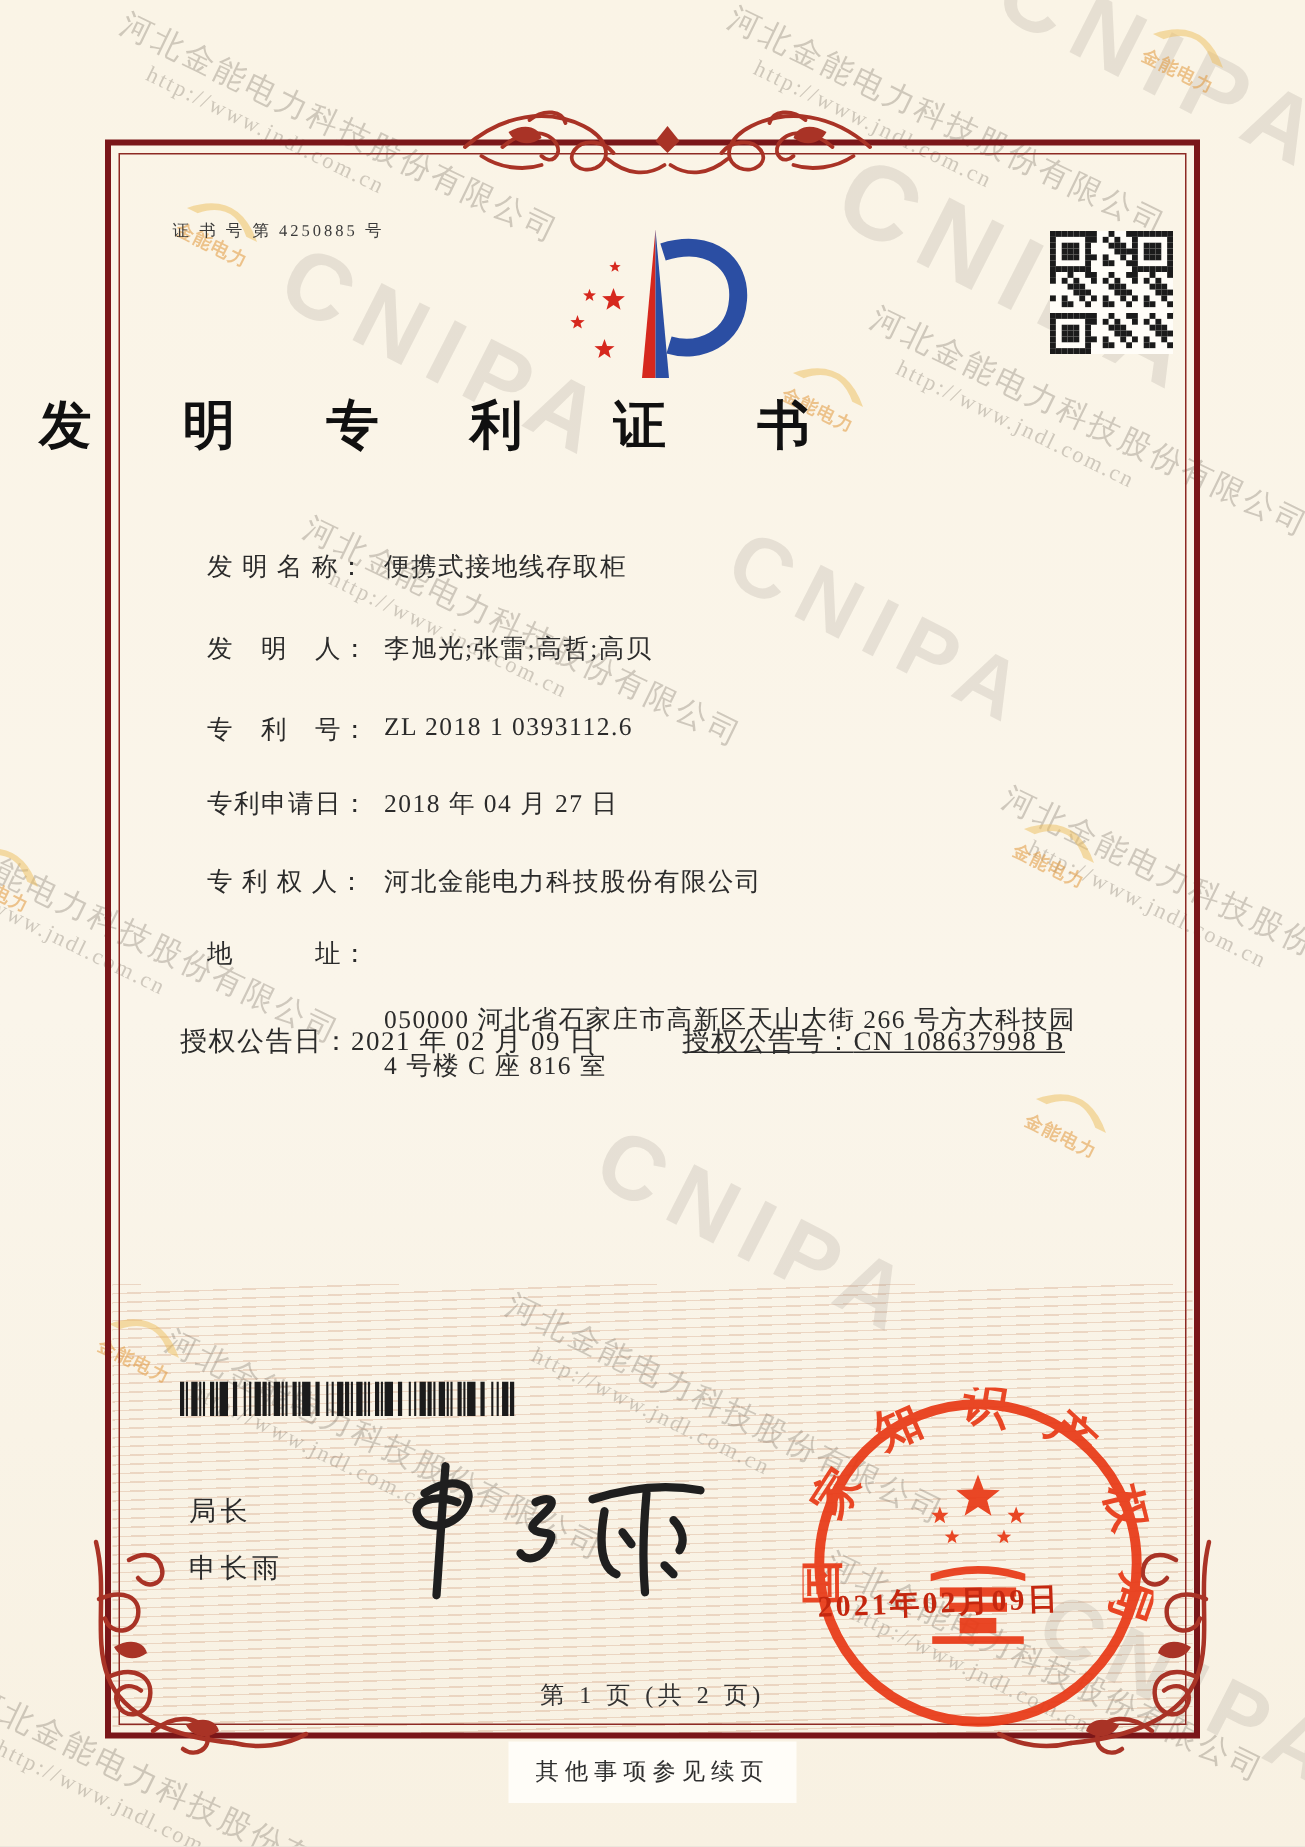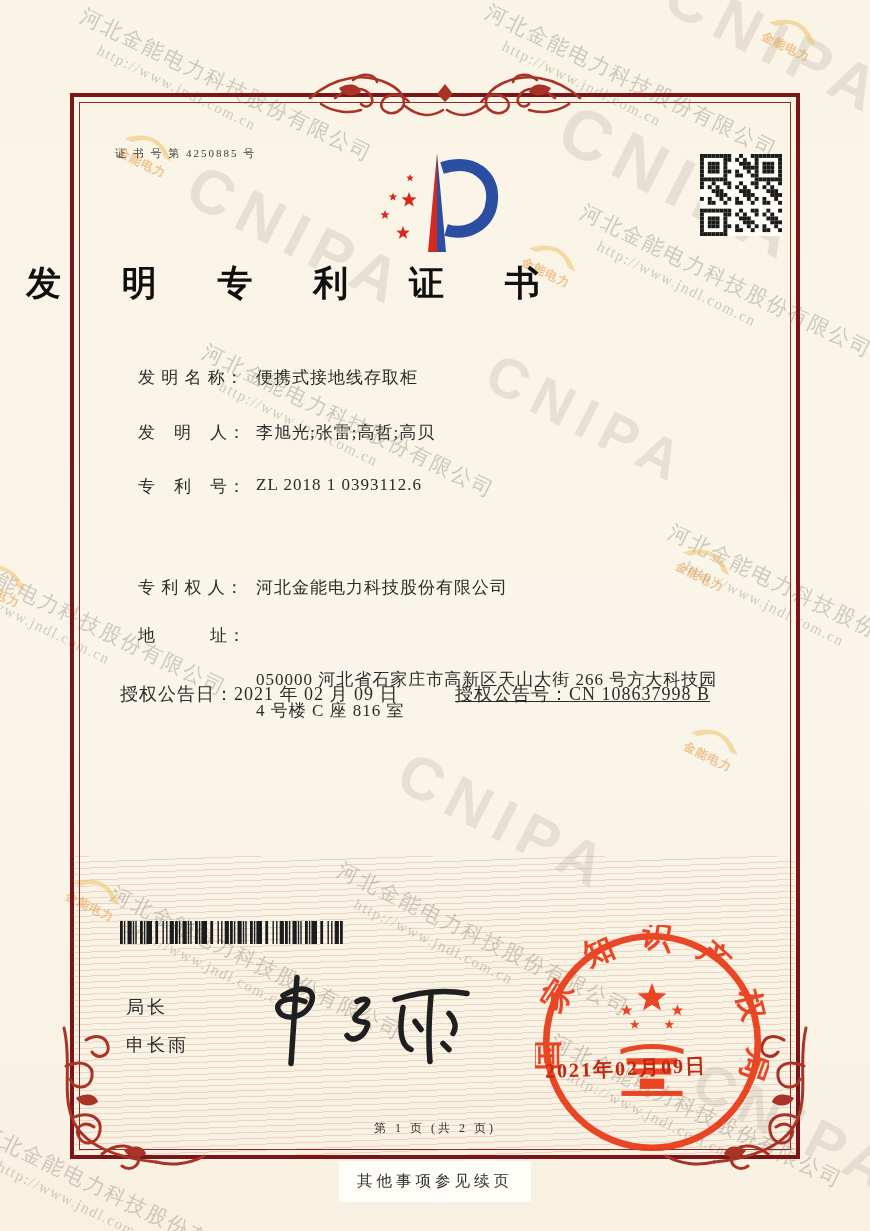--- a/index.html
+++ b/index.html
@@ -36,21 +36,21 @@
   .paras{position:absolute;left:120px;right:112px;top:714px;z-index:3;}
   .paras p{margin:0;font-size:16.5px;line-height:33px;text-align:justify;text-indent:2em;color:#222;}
   .barcode{position:absolute;left:120px;top:921px;width:226px;height:23px;z-index:3;fill:#1b1b1b;}
   .issuer-title{position:absolute;left:126px;top:995px;z-index:3;font-size:18px;letter-spacing:3px;}
   .issuer-name{position:absolute;left:126px;top:1033px;z-index:3;font-size:18px;letter-spacing:3px;}
   .sig{position:absolute;left:245px;top:972px;width:230px;height:98px;z-index:3;}
   .seal{position:absolute;left:535px;top:925px;width:234px;height:234px;z-index:3;opacity:.93;}
   .seal-date{position:absolute;left:545px;top:1055px;z-index:4;font-size:20px;font-weight:bold;
              color:#c4270f;letter-spacing:2px;transform:rotate(-2deg);}
   .pageinfo{position:absolute;left:0;right:0;top:1120px;z-index:3;text-align:center;
-            font-size:12px;letter-spacing:3px;color:#333;}
+            font-size:16px;letter-spacing:3px;color:#333;}
   .note{position:absolute;left:50%;top:1161px;transform:translateX(-50%);z-index:4;
         background:#fffdf8;padding:10px 18px;font-size:15.5px;letter-spacing:4px;color:#2e2e2e;}
 </style>
 </head>
 <body>
 
 <div class="page">
 
   <div class="waves"></div>
 
@@ -386,20 +386,21 @@
       <rect x="16" y="80" width="4" height="4"></rect>
       <rect x="20" y="80" width="4" height="4"></rect>
       <rect x="24" y="80" width="4" height="4"></rect>
     </svg>
 
   <div class="title">发 明 专 利 证 书</div>
 
   <div class="row" style="top:366px"><span class="lbl">发 明 名 称：</span><span class="val">便携式接地线存取柜</span></div>
   <div class="row" style="top:421px"><span class="lbl">发　明　人：</span><span class="val">李旭光;张雷;高哲;高贝</span></div>
   <div class="row" style="top:475px"><span class="lbl">专　利　号：</span><span class="val">ZL 2018 1 0393112.6</span></div>
+  <div class="row" style="top:524px"><span class="lbl">专利申请日：</span><span class="val">2018 年 04 月 27 日</span></div>
   <div class="row" style="top:576px"><span class="lbl">专 利 权 人：</span><span class="val">河北金能电力科技股份有限公司</span></div>
 
   <div class="row" style="top:624px">
     <span class="lbl">地　　　址：</span><span class="addr-lines"><span>050000 河北省石家庄市高新区天山大街 266 号方大科技园</span><br><span>4 号楼 C 座 816 室</span></span>
   </div>
 
   <div class="grant" style="top:682px">
     <span>授权公告日：</span><span>2021 年 02 月 09 日</span>
     <span class="pair2"><span>授权公告号：</span><span>CN 108637998 B</span></span>
   </div>

